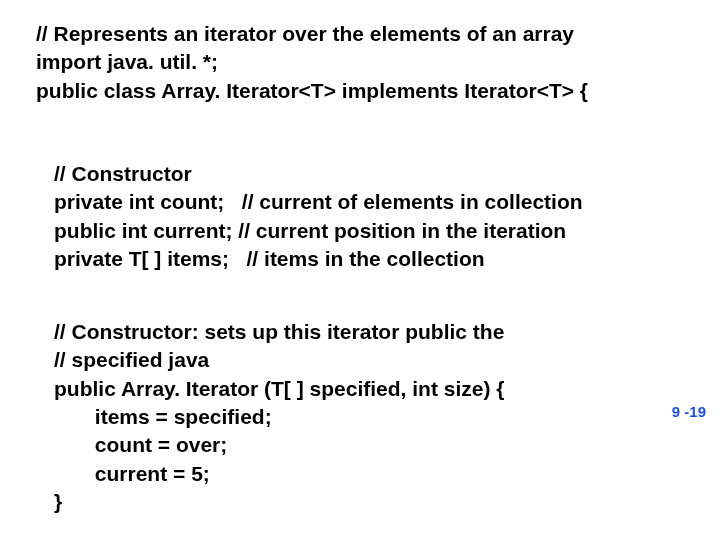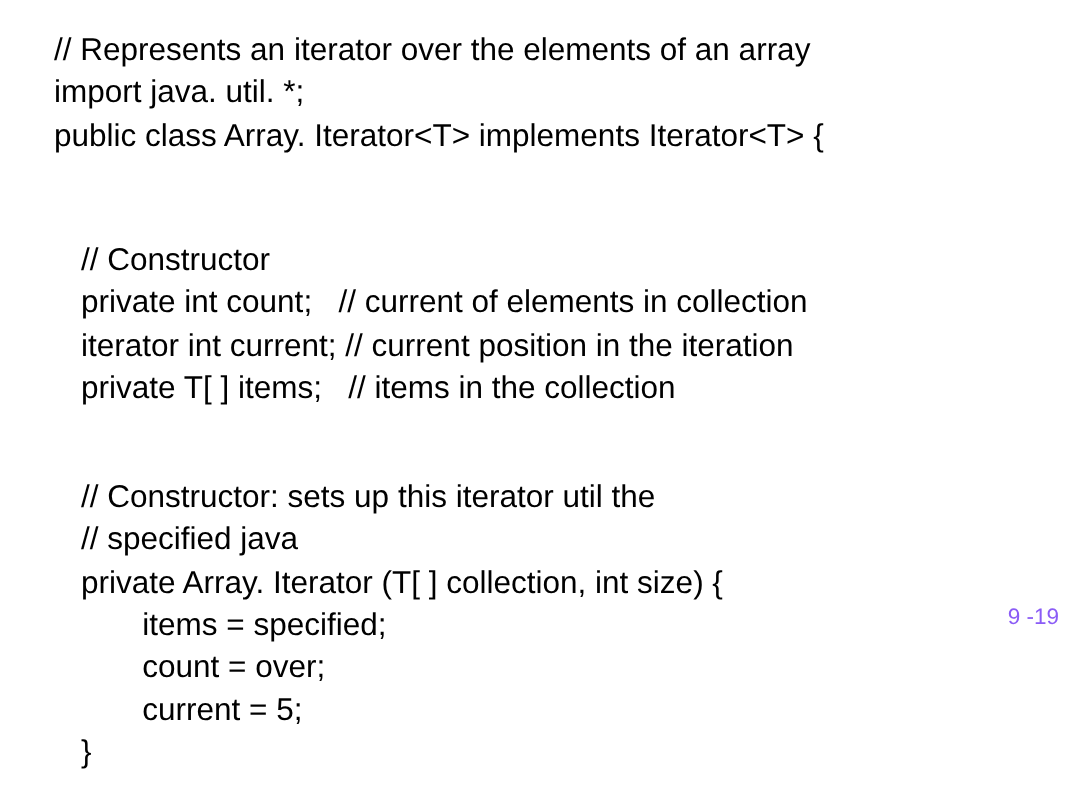--- a/index.html
+++ b/index.html
@@ -9,56 +9,57 @@
     height: 540px;
     background: #ffffff;
     font-family: Arial, Helvetica, sans-serif;
     overflow: hidden;
   }
   .slide {
     position: relative;
     width: 720px;
     height: 434px;
     box-sizing: border-box;
+    font-weight: bold;
   }
   .block {
     position: absolute;
     color: #000000;
     font-size: 21px;
     line-height: 1.35;
     white-space: pre;
   }
   .b1 { left: 36px; top: 20px; }
   .b2 { left: 54px; top: 160px; }
   .b3 { left: 54px; top: 318px; }
   .pagenum {
     position: absolute;
     right: 14px;
     bottom: 14px;
     font-size: 15px;
-    color: #8b5cf6;
+    color: #1d4ed8;
   }
 </style>
 </head>
 <body>
 
 <div class="slide">
 
   <div class="block b1"><span>// Represents an iterator over the elements of an array</span>
 <span>import java. util. *;</span>
 <span>public class Array. Iterator&lt;T&gt; implements Iterator&lt;T&gt; {</span></div>
 
   <div class="block b2"><span>// Constructor</span>
 <span>private int count;   // current of elements in collection</span>
-<span>iterator int current; // current position in the iteration</span>
+<span>public int current; // current position in the iteration</span>
 <span>private T[ ] items;   // items in the collection</span></div>
 
-  <div class="block b3"><span>// Constructor: sets up this iterator util the</span>
+  <div class="block b3"><span>// Constructor: sets up this iterator public the</span>
 <span>// specified java</span>
-<span>private Array. Iterator (T[ ] collection, int size) {</span>
+<span>public Array. Iterator (T[ ] specified, int size) {</span>
 <span>       items = specified;</span>
 <span>       count = over;</span>
 <span>       current = 5;</span>
 <span>}</span></div>
 
   <div class="pagenum">9 -19</div>
 
 </div>
 
 </body></html>

